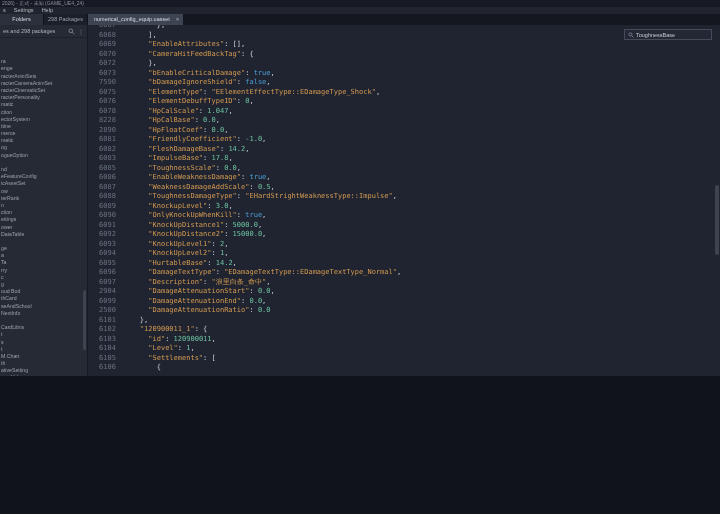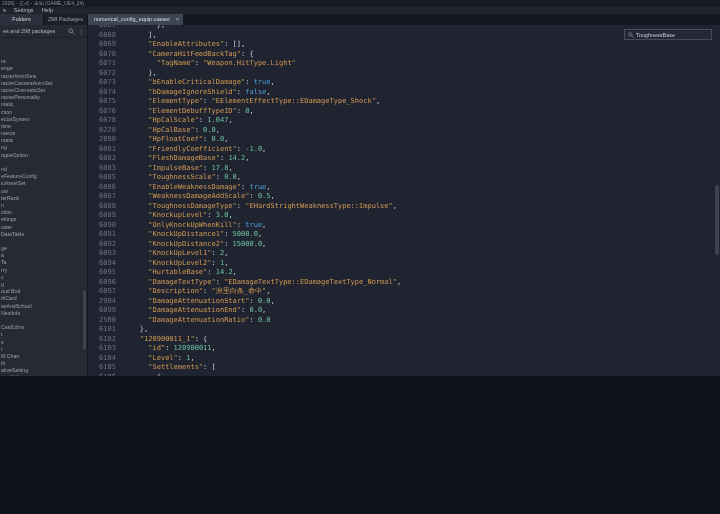--- a/index.html
+++ b/index.html
@@ -184,33 +184,29 @@
         </div>
         <div class="cl">
           <span class="ln">6069</span>
           <span class="ct"><span class="tk-k">      "EnableAttributes"</span><span class="tk-p">: [],</span></span>
         </div>
         <div class="cl">
           <span class="ln">6070</span>
           <span class="ct"><span class="tk-k">      "CameraHitFeedBackTag"</span><span class="tk-p">: {</span></span>
         </div>
         <div class="cl">
-          <span class="ln">6071</span>
-          <span class="ct"><span class="tk-k">        "TagName"</span><span class="tk-p">: </span><span class="tk-s">"Weapon.HitType.Light"</span></span>
-        </div>
-        <div class="cl">
           <span class="ln">6072</span>
           <span class="ct"><span class="tk-p">      },</span></span>
         </div>
         <div class="cl">
           <span class="ln">6073</span>
           <span class="ct"><span class="tk-k">      "bEnableCriticalDamage"</span><span class="tk-p">: </span><span class="tk-b">true</span><span class="tk-p">,</span></span>
         </div>
         <div class="cl">
-          <span class="ln">6074</span>
+          <span class="ln">7590</span>
           <span class="ct"><span class="tk-k">      "bDamageIgnoreShield"</span><span class="tk-p">: </span><span class="tk-b">false</span><span class="tk-p">,</span></span>
         </div>
         <div class="cl">
           <span class="ln">6075</span>
           <span class="ct"><span class="tk-k">      "ElementType"</span><span class="tk-p">: </span><span class="tk-s">"EElementEffectType::EDamageType_Shock"</span><span class="tk-p">,</span></span>
         </div>
         <div class="cl">
           <span class="ln">6076</span>
           <span class="ct"><span class="tk-k">      "ElementDebuffTypeID"</span><span class="tk-p">: </span><span class="tk-n">0</span><span class="tk-p">,</span></span>
         </div>

